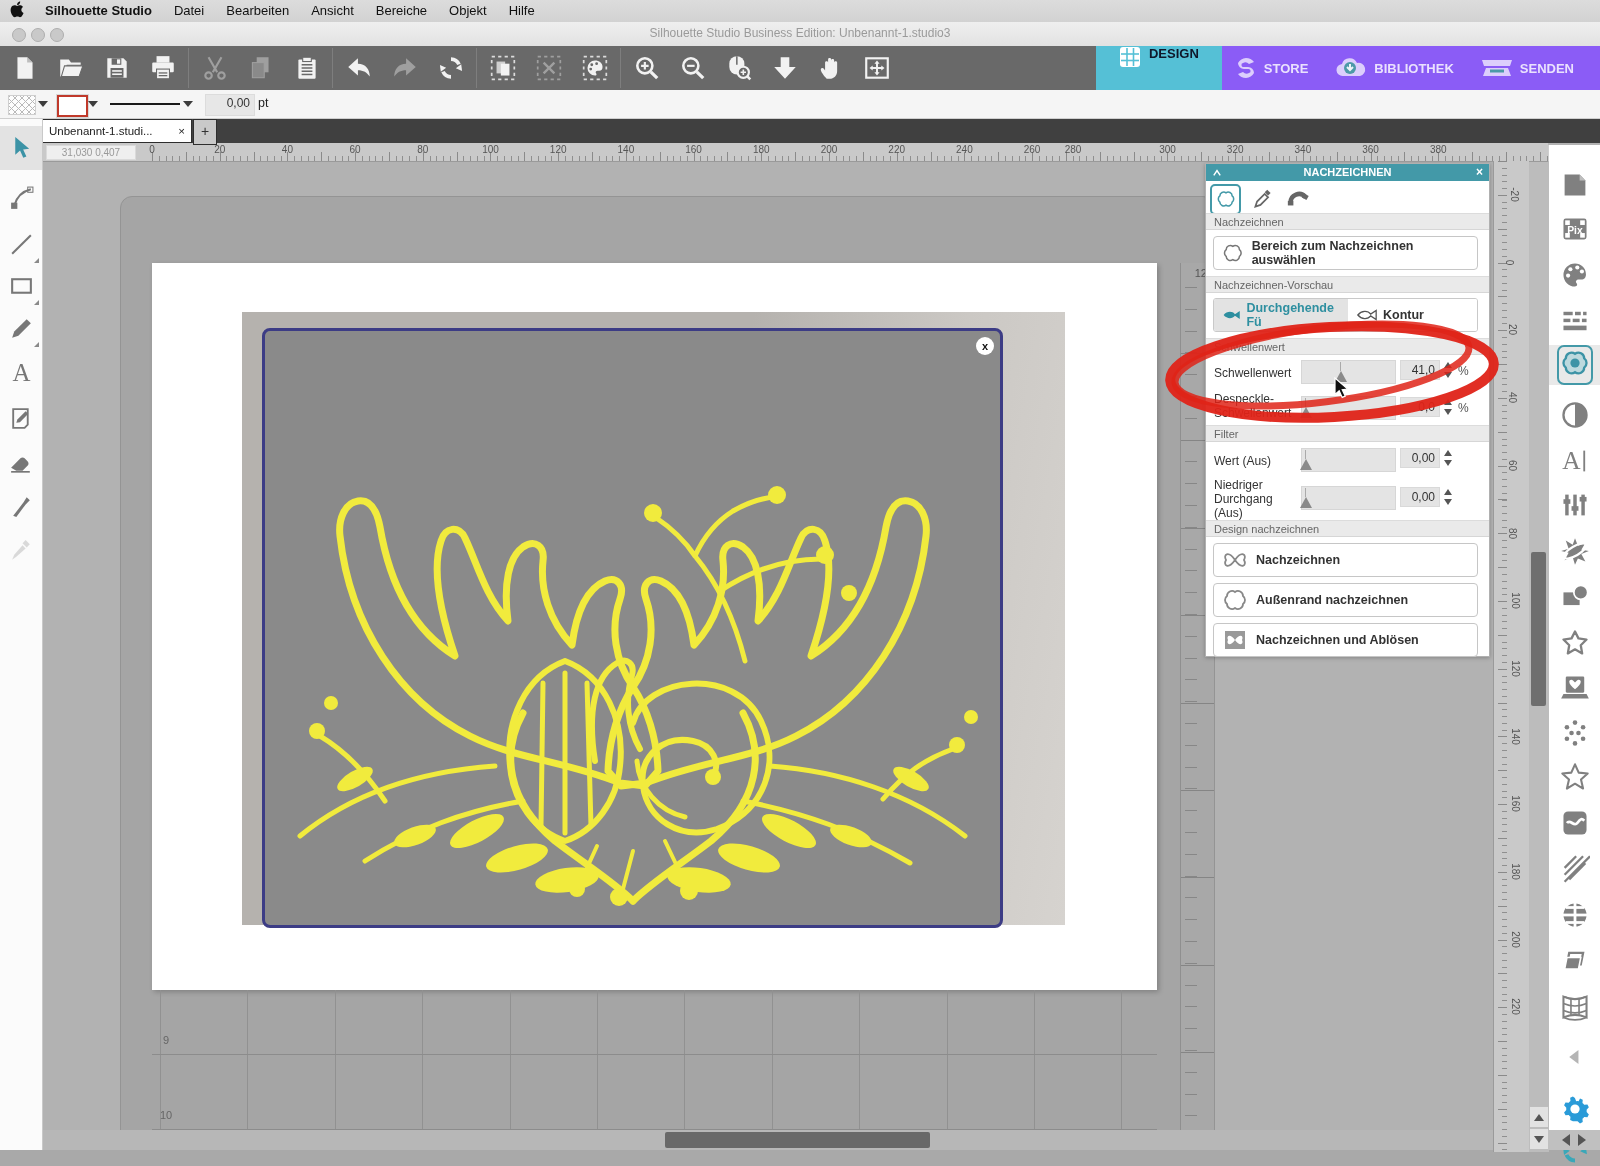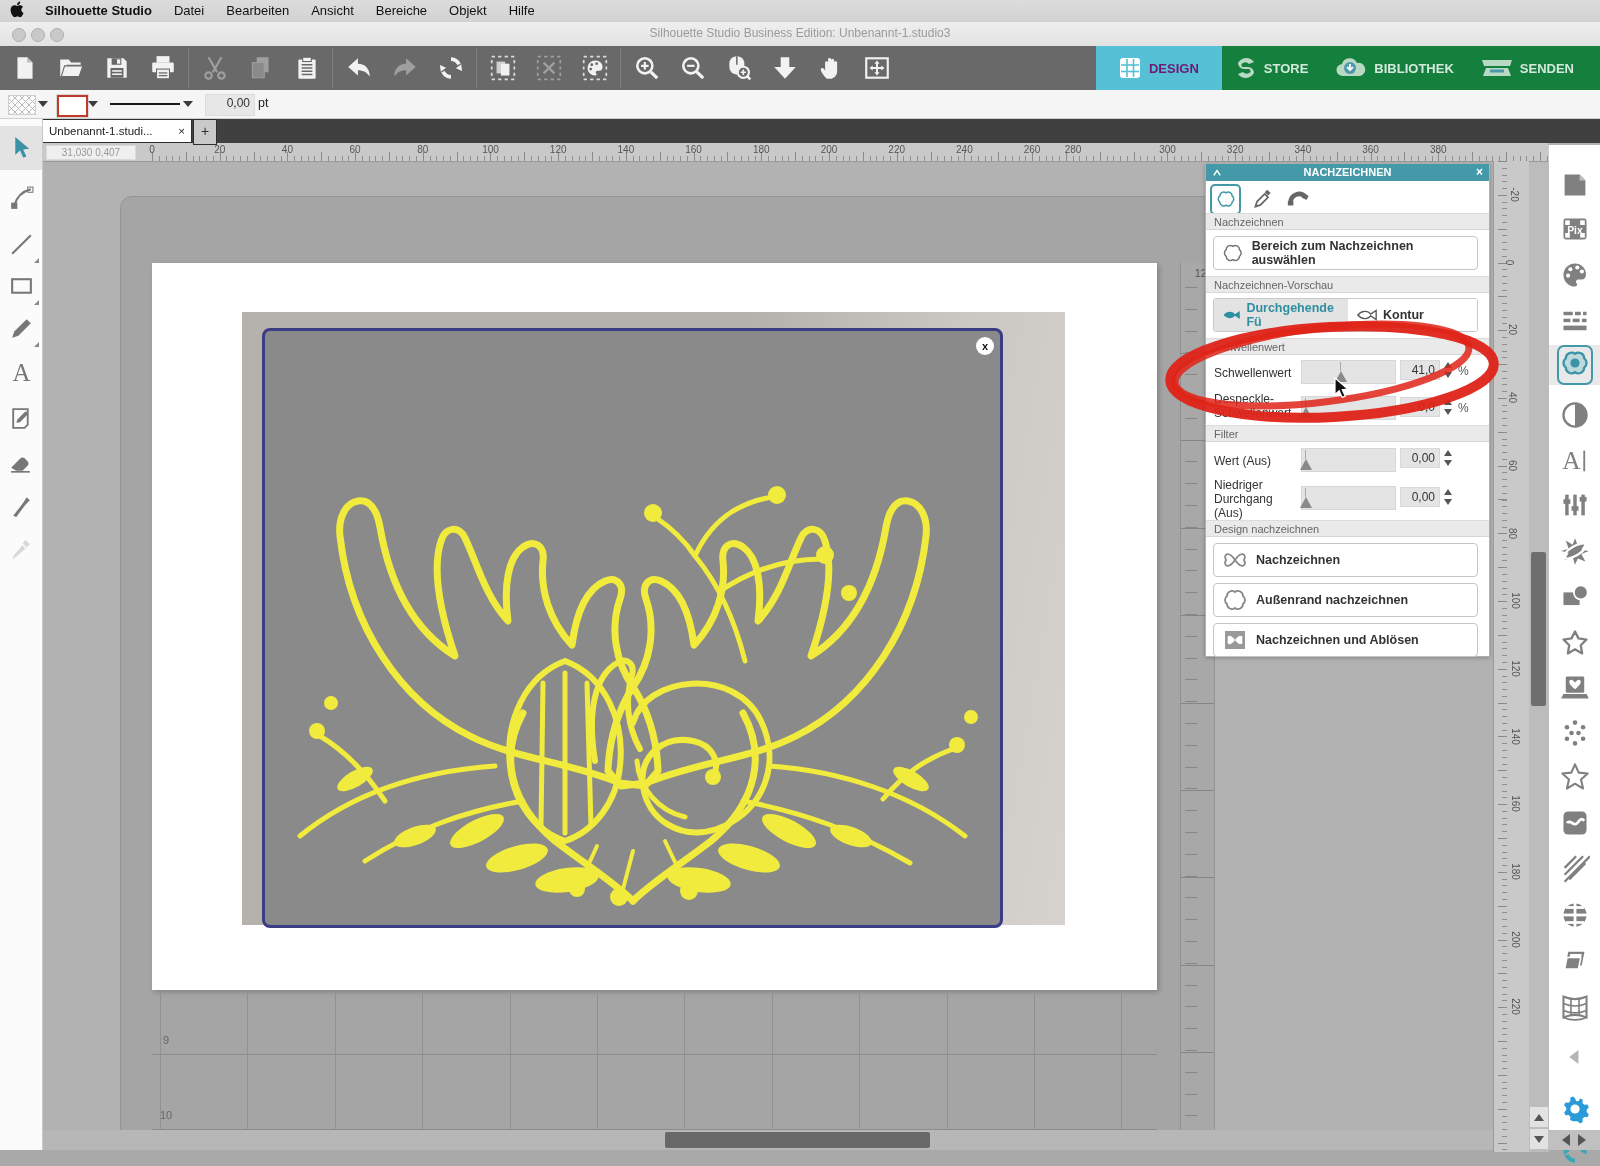--- a/index.html
+++ b/index.html
@@ -17,23 +17,23 @@
   .tl{position:absolute;top:6px;width:12px;height:12px;border-radius:50%;
     background:#c9c9c9;border:1px solid #aeaeae;}
   #wintitle{position:absolute;left:0;right:0;top:4px;text-align:center;font-size:12px;color:#9a9a9a;}
   
   #toolbar{left:0;top:46px;width:1600px;height:44px;background:#696969;z-index:40;}
   .tbgroup{position:absolute;top:0;height:44px;display:flex;align-items:center;gap:12px;padding:0 8px;}
   .tbdiv{position:absolute;top:2px;width:1px;height:40px;background:#7e7e7e;}
   .tbbtn{width:34px;height:34px;display:flex;align-items:center;justify-content:center;}
   .tbbtn svg{width:28px;height:28px;}
   #nav{position:absolute;right:0;top:0;height:44px;left:1096px;display:flex;}
-  #nav-design{width:132px;background:#55c0d6;display:flex;align-items:center;justify-content:center;
-    gap:8px;color:#701a75;font-weight:bold;font-size:13px;}
-  #nav-rest{flex:1;background:#15803d;display:flex;align-items:center;color:rgba(255,255,255,.82);
+  #nav-design{width:132px;background:#55c0d6;display:flex;justify-content:center;
+    gap:8px;color:#0f172a;font-weight:bold;font-size:13px;}
+  #nav-rest{flex:1;background:#8b5cf6;display:flex;align-items:center;color:rgba(255,255,255,.82);
     font-weight:bold;font-size:13px;}
   .navitem{display:flex;align-items:center;gap:6px;margin-right:26px;}
   .navitem:first-child{margin-left:12px;}
   
   #optionsbar{left:0;top:90px;width:1600px;height:28px;background:#f5f5f5;border-bottom:1px solid #cfcfcf;z-index:40;}
   .caret{width:0;height:0;border-left:5px solid transparent;border-right:5px solid transparent;
     border-top:6px solid #3c3c3c;position:absolute;top:11px;}
   #hatchswatch{left:8px;top:5px;width:26px;height:18px;background:
      repeating-linear-gradient(45deg,#b9b9b9 0 1px,transparent 1px 5px),
      repeating-linear-gradient(-45deg,#b9b9b9 0 1px,transparent 1px 5px),#fdfdfd;

